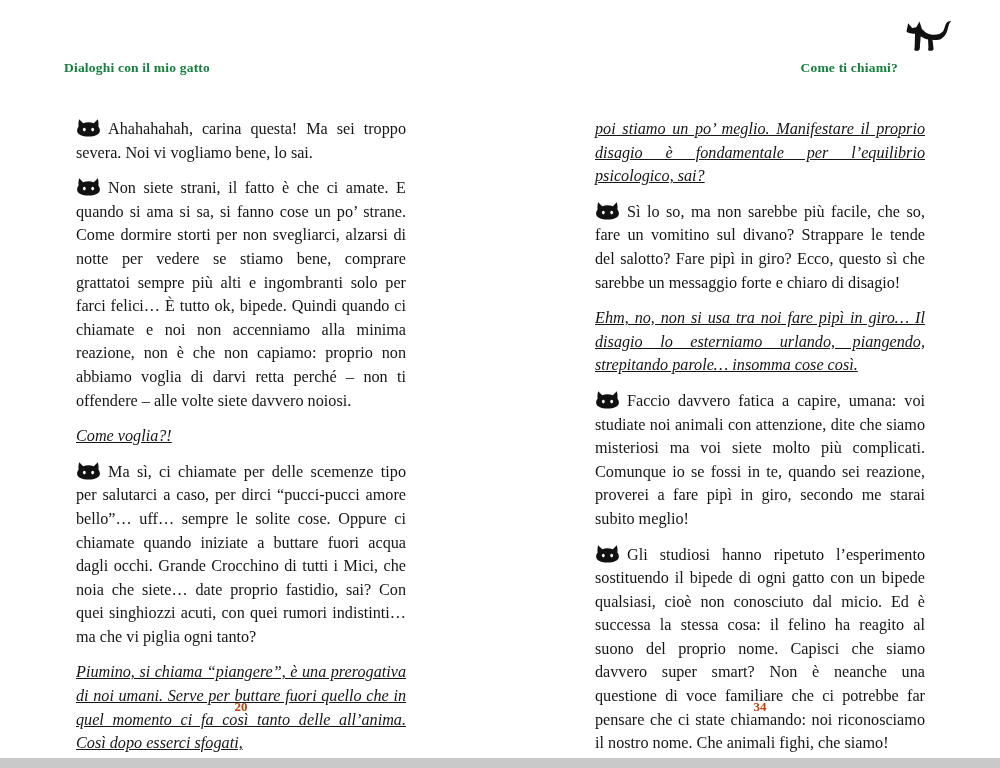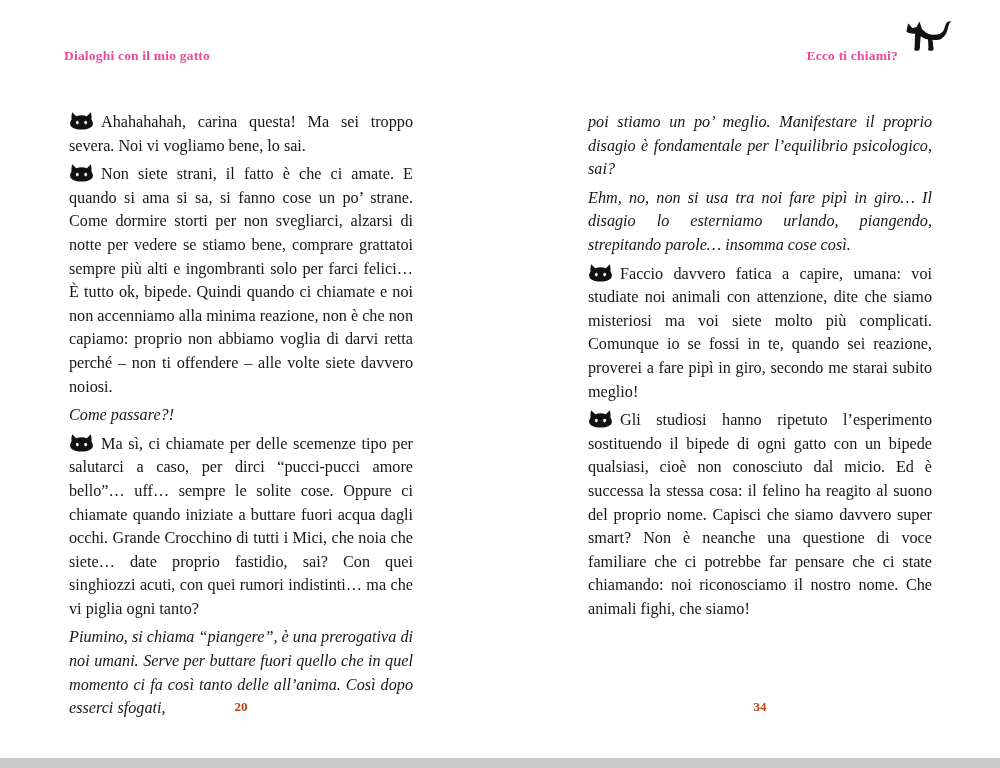--- a/index.html
+++ b/index.html
@@ -9,25 +9,25 @@
     height: 768px;
     position: relative;
     background: #ffffff;
     font-family: "Liberation Serif", "DejaVu Serif", serif;
     color: #161616;
     overflow: hidden;
   }
 
   .running-head {
     position: absolute;
-    top: 48px;
+    top: 60px;
     font-size: 13.5px;
     font-weight: bold;
     letter-spacing: 0.2px;
-    color: #ec4899;
+    color: #15803d;
     white-space: nowrap;
   }
   #head-left  { left: 64px; }
   #head-right { right: 102px; text-align: right; }
 
   .corner-cat {
     position: absolute;
     top: 18px;
     right: 48px;
     width: 52px;
@@ -41,22 +41,22 @@
     width: 354px;
     font-size: 16.2px;
     line-height: 23.6px;
     text-align: justify;
     hyphens: auto;
     -webkit-hyphens: auto;
   }
   #body-left  { left: 64px; }
   #body-right { left: 583px; }
 
-  .para { margin: 5px; padding: 0; }
-  .para.human { font-style: italic; }
+  .para { margin: 12px; padding: 0; }
+  .para.human { font-style: italic; text-decoration: underline; }
 
   .cat-icon {
     display: inline-block;
     width: 25px;
     height: 19px;
     margin-right: 7px;
     vertical-align: -3px;
   }
   .cat-icon svg { width: 100%; height: 100%; display: block; }
 
@@ -88,44 +88,47 @@
   <defs>
     <g id="catface">
       <path d="M3.2 1.2 L7.4 5.6 C9.2 4.9 11 4.6 13 4.6 C15 4.6 16.8 4.9 18.6 5.6 L22.8 1.2 C23.6 4 23.8 6.6 23.4 8.9 C24.4 10.3 25 11.9 25 13.2 C25 17.5 19.6 19.6 13 19.6 C6.4 19.6 1 17.5 1 13.2 C1 11.9 1.6 10.3 2.6 8.9 C2.2 6.6 2.4 4 3.2 1.2 Z" fill="#111"></path>
       <ellipse cx="8.6" cy="12.2" rx="1.5" ry="1.9" fill="#fff"></ellipse>
       <ellipse cx="17.4" cy="12.2" rx="1.5" ry="1.9" fill="#fff"></ellipse>
     </g>
   </defs>
 </svg>
 
 <div class="running-head" id="head-left">Dialoghi con il mio gatto</div>
-<div class="running-head" id="head-right">Ecco ti chiami?</div>
+<div class="running-head" id="head-right">Come ti chiami?</div>
 
 <div class="corner-cat">
   <svg viewBox="0 0 64 44">
     <path d="M8 15 L10 5 L15 11 L20 10 L24 3 L27 12 C30 15 33 18 38 19 C44 20 50 19 53 15 C55 12 55 8 57 5 C58 3 61 2 63 3 C60 5 60 8 59 11 C58 16 56 21 51 24 C48 25.7 44 26 40 25.5 L41 34 C42 37 41 39 38.6 39 L36 39 C34.5 39 34.4 37 35 35 L34.5 25 C31 24.3 28 23 25.5 21 L24.5 33 C24.8 36 24 39 21.6 39 L19 39 C17.5 39 17.4 37 18 35 L18.5 18 C13 18 8.6 17 8 15 Z" fill="#111"></path>
   </svg>
 </div>
 
 <div class="page-body" id="body-left">
   <p class="para cat"><span class="cat-icon"><svg viewBox="0 0 26 20">
           <use href="#catface"></use>
         </svg></span><span>Ahahahahah, carina questa! Ma sei troppo severa. Noi vi vogliamo bene, lo sai.</span></p>
   <p class="para cat"><span class="cat-icon"><svg viewBox="0 0 26 20">
           <use href="#catface"></use>
         </svg></span><span>Non siete strani, il fatto è che ci amate. E quando si ama si sa, si fanno cose un po’ strane. Come dormire storti per non svegliarci, alzarsi di notte per vedere se stiamo bene, comprare grattatoi sempre più alti e ingombranti solo per farci felici… È tutto ok, bipede. Quindi quando ci chiamate e noi non accenniamo alla minima reazione, non è che non capiamo: proprio non abbiamo voglia di darvi retta perché – non ti offendere – alle volte siete davvero noiosi.</span></p>
-  <p class="para human"><span>Come passare?!</span></p>
+  <p class="para human"><span>Come voglia?!</span></p>
   <p class="para cat"><span class="cat-icon"><svg viewBox="0 0 26 20">
           <use href="#catface"></use>
         </svg></span><span>Ma sì, ci chiamate per delle scemenze tipo per salutarci a caso, per dirci “pucci-pucci amore bello”… uff… sempre le solite cose. Oppure ci chiamate quando iniziate a buttare fuori acqua dagli occhi. Grande Crocchino di tutti i Mici, che noia che siete… date proprio fastidio, sai? Con quei singhiozzi acuti, con quei rumori indistinti… ma che vi piglia ogni tanto?</span></p>
   <p class="para human"><span>Piumino, si chiama “piangere”, è una prerogativa di noi umani. Serve per buttare fuori quello che in quel momento ci fa così tanto delle all’anima. Così dopo esserci sfogati,</span></p>
 </div>
 
 <div class="page-body" id="body-right">
   <p class="para human"><span>poi stiamo un po’ meglio. Manifestare il proprio disagio è fondamentale per l’equilibrio psicologico, sai?</span></p>
+  <p class="para cat"><span class="cat-icon"><svg viewBox="0 0 26 20">
+          <use href="#catface"></use>
+        </svg></span><span>Sì lo so, ma non sarebbe più facile, che so, fare un vomitino sul divano? Strappare le tende del salotto? Fare pipì in giro? Ecco, questo sì che sarebbe un messaggio forte e chiaro di disagio!</span></p>
   <p class="para human"><span>Ehm, no, non si usa tra noi fare pipì in giro… Il disagio lo esterniamo urlando, piangendo, strepitando parole… insomma cose così.</span></p>
   <p class="para cat"><span class="cat-icon"><svg viewBox="0 0 26 20">
           <use href="#catface"></use>
         </svg></span><span>Faccio davvero fatica a capire, umana: voi studiate noi animali con attenzione, dite che siamo misteriosi ma voi siete molto più complicati. Comunque io se fossi in te, quando sei reazione, proverei a fare pipì in giro, secondo me starai subito meglio!</span></p>
   <p class="para cat"><span class="cat-icon"><svg viewBox="0 0 26 20">
           <use href="#catface"></use>
         </svg></span><span>Gli studiosi hanno ripetuto l’esperimento sostituendo il bipede di ogni gatto con un bipede qualsiasi, cioè non conosciuto dal micio. Ed è successa la stessa cosa: il felino ha reagito al suono del proprio nome. Capisci che siamo davvero super smart? Non è neanche una questione di voce familiare che ci potrebbe far pensare che ci state chiamando: noi riconosciamo il nostro nome. Che animali fighi, che siamo!</span></p>
 </div>
 
 <div class="folio" id="folio-left">20</div>

